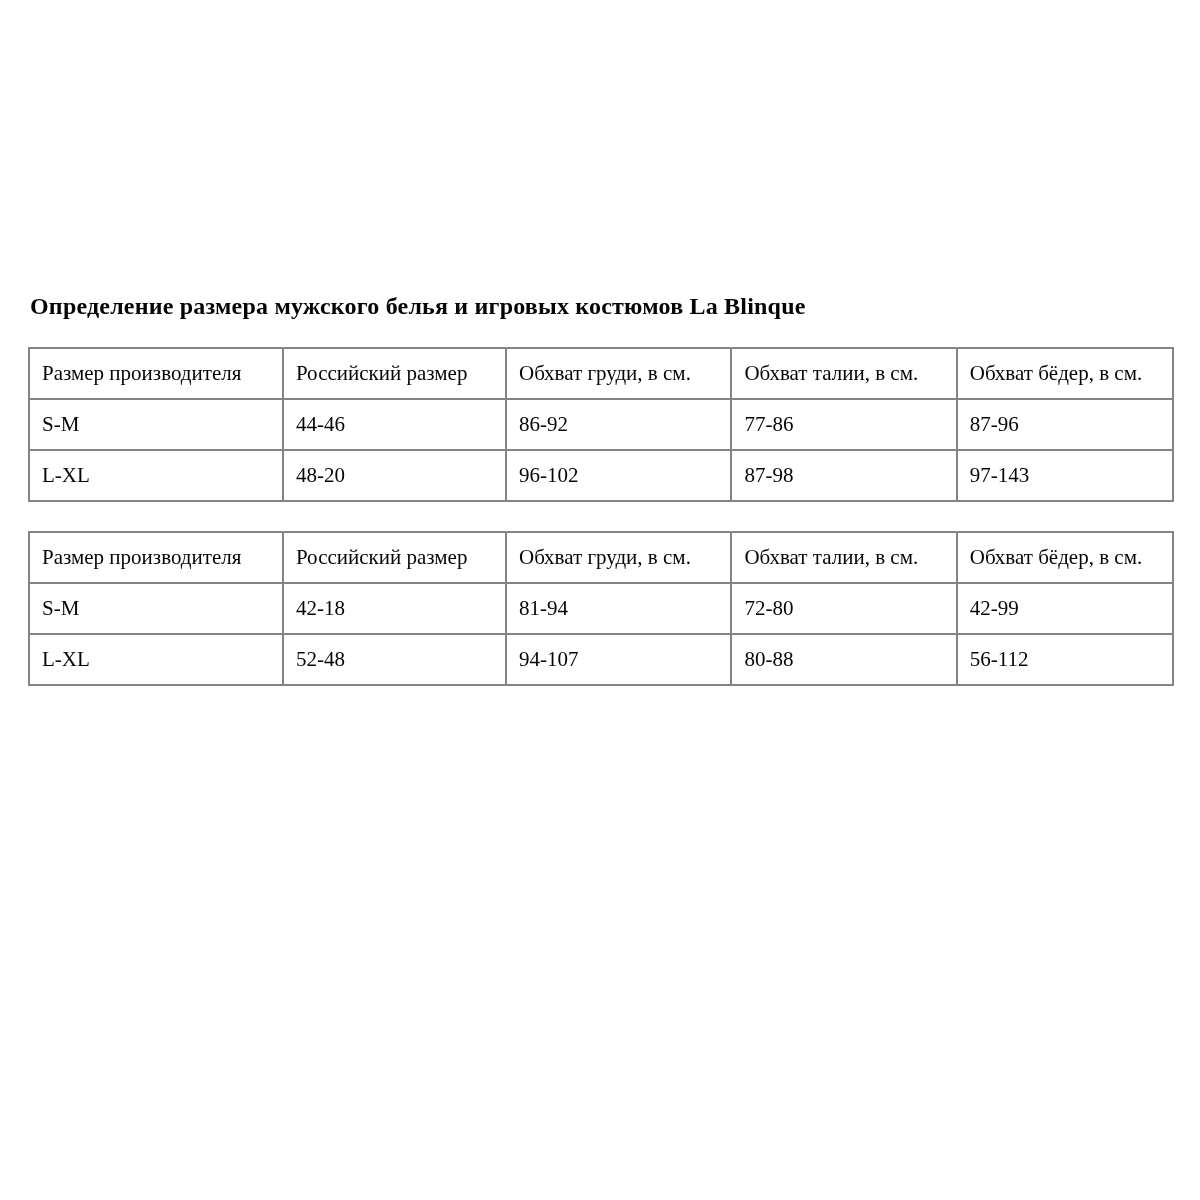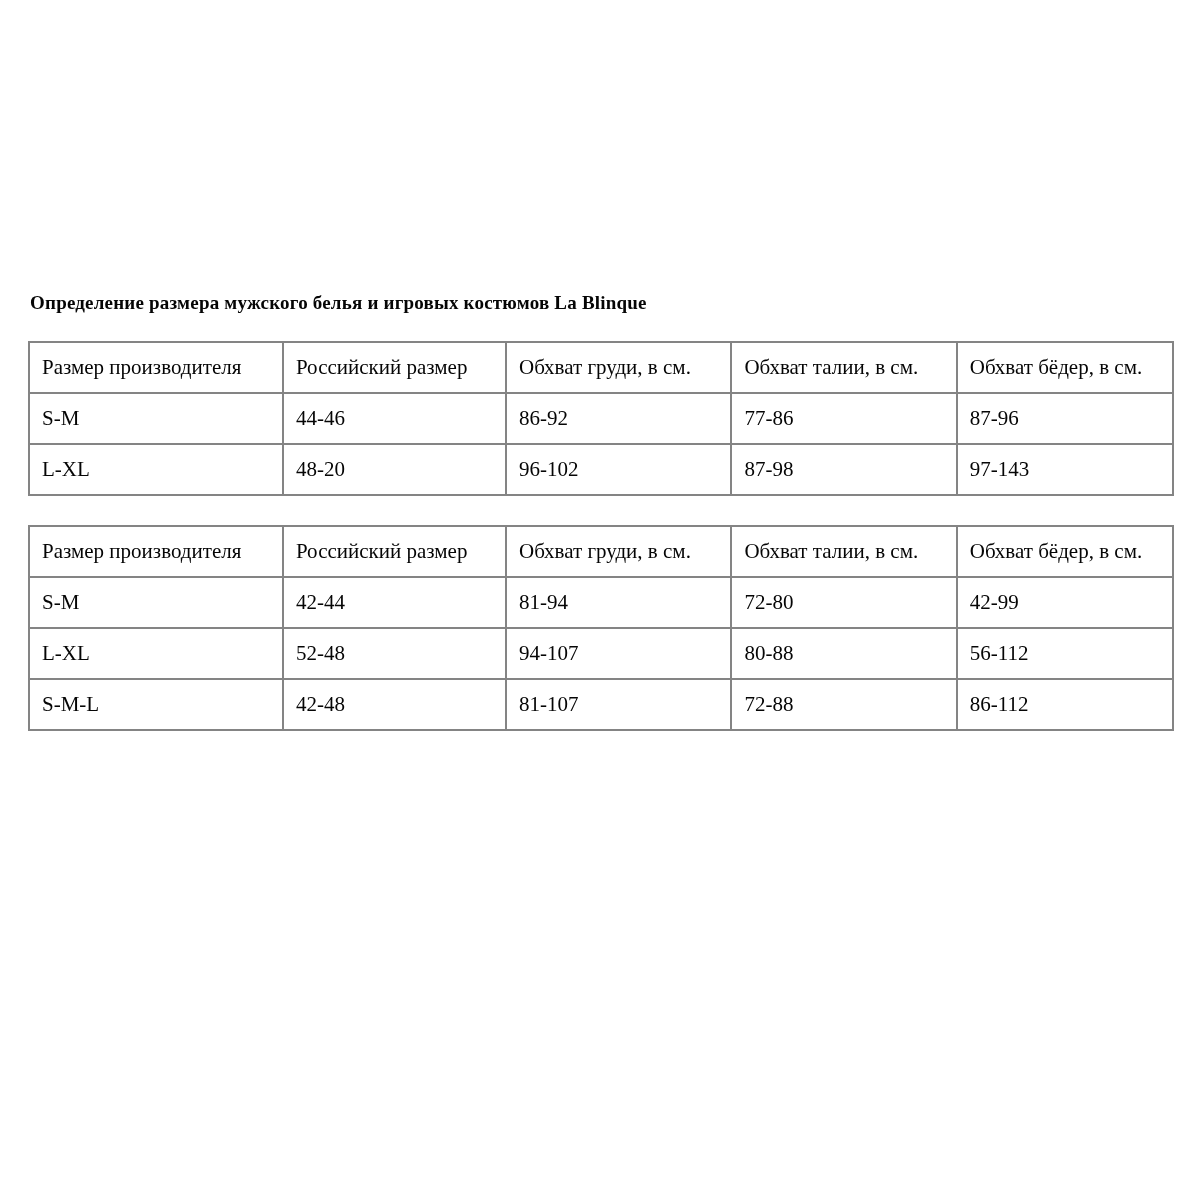--- a/index.html
+++ b/index.html
@@ -11,21 +11,21 @@
     width: 1200px;
     height: 1200px;
     overflow: hidden;
     font-family: "Liberation Serif", "DejaVu Serif", serif;
     color: #050505;
   }
   .page {
     padding: 291px 26px 0 28px;
   }
   .section-heading {
-    font-size: 19px;
+    font-size: 24px;
     font-weight: bold;
     line-height: 1.25;
     margin: 0 0 26px 2px;
     letter-spacing: 0.2px;
   }
   table.size-table {
     border-collapse: collapse;
     width: 100%;
     table-layout: fixed;
     margin: 0 0 29px 0;
@@ -105,35 +105,28 @@
         <th>Размер производителя</th>
         <th>Российский размер</th>
         <th>Обхват груди, в см.</th>
         <th>Обхват талии, в см.</th>
         <th>Обхват бёдер, в см.</th>
       </tr>
     </thead>
     <tbody>
       <tr>
         <td>S-M</td>
-        <td>42-44</td>
+        <td>42-18</td>
         <td>81-94</td>
         <td>72-80</td>
         <td>42-99</td>
       </tr>
       <tr>
         <td>L-XL</td>
         <td>52-48</td>
         <td>94-107</td>
         <td>80-88</td>
         <td>56-112</td>
       </tr>
-      <tr>
-        <td>S-M-L</td>
-        <td>42-48</td>
-        <td>81-107</td>
-        <td>72-88</td>
-        <td>86-112</td>
-      </tr>
     </tbody>
   </table>
 
 </div>
 
 </body></html>

